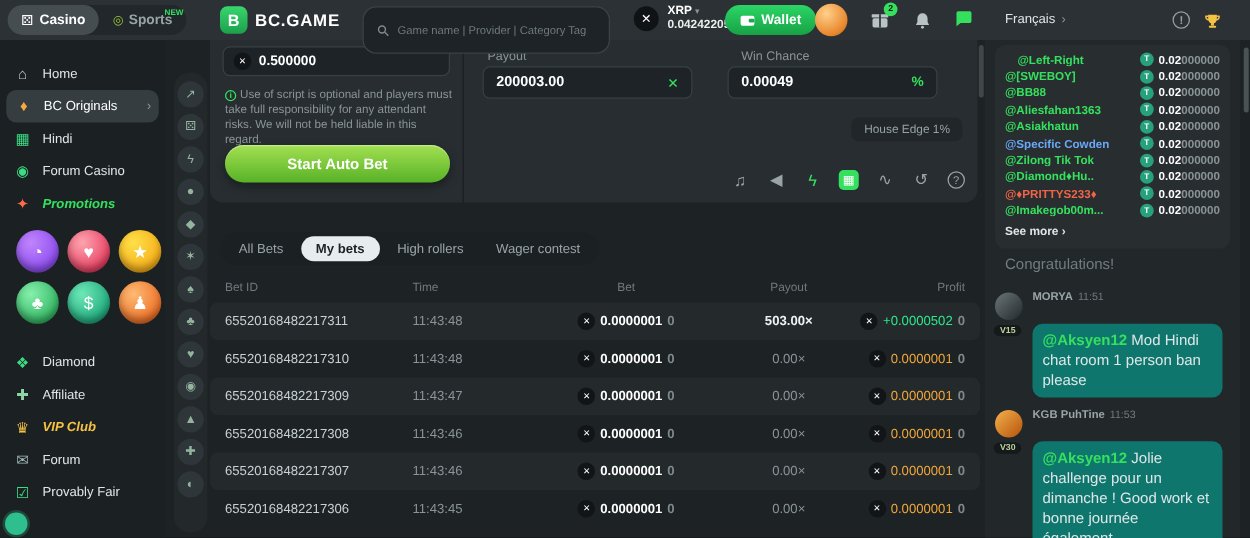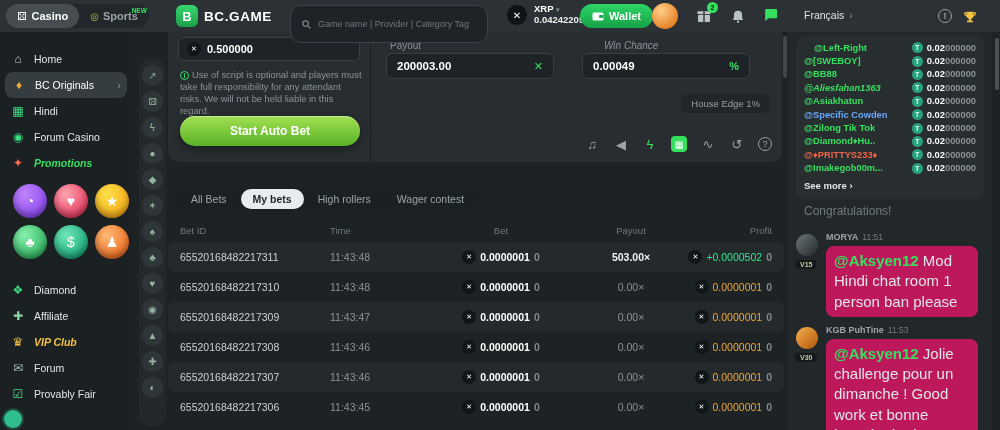--- a/index.html
+++ b/index.html
@@ -111,21 +111,21 @@
   .w-amt{font-size:9.3px;font-weight:bold;color:#fff;white-space:nowrap;}
   .w-amt .dimz{color:#8a9497;}
   .see-more{height:18px;display:flex;align-items:center;font-size:9.5px;color:#dfe6e8;font-weight:bold;margin-top:2px;cursor:pointer;}
   .congrats{position:absolute;left:16px;top:172px;font-size:12px;color:#717c7f;}
   .msgs{position:absolute;left:0;top:192px;width:196px;}
   .msg{position:relative;margin:8px 6px 4px;padding-left:32px;min-height:44px;}
   .m-av{position:absolute;left:2px;top:2px;width:22px;height:22px;border-radius:50%;}
   .m-head{font-size:9px;color:#9aa4a7;font-weight:bold;}
   .m-time{color:#707b7e;font-weight:normal;font-size:8.5px;margin-left:4px;}
   .m-badge{position:absolute;left:1px;top:28px;background:#15191b;color:#b9d29a;font-size:7px;padding:1px 5px;border-radius:7px;font-weight:bold;}
-  .m-bubble{margin-top:4px;background:#be185d;border-radius:8px;padding:5px 8px;font-size:15px;line-height:1.35;color:#dfe6e8;display:inline-block;max-width:152px;}
+  .m-bubble{margin-top:17px;background:#0f766e;border-radius:8px;padding:5px 8px;font-size:12px;line-height:1.35;color:#dfe6e8;display:inline-block;max-width:152px;}
   .mention{color:#35e05f;font-weight:bold;}
   .chat-img{margin:0 6px 0 38px;width:96px;height:56px;border-radius:6px;position:relative;background:linear-gradient(160deg,#2c5a8c 0%,#16325c 55%,#0d1f3c 100%);overflow:hidden;cursor:pointer;}
   .ci-head{position:absolute;left:40px;top:11px;width:13px;height:13px;border-radius:50%;background:#caa37e;}
   .ci-body{position:absolute;left:32px;top:23px;width:29px;height:22px;border-radius:7px 7px 0 0;background:#16202e;}
   .ci-desk{position:absolute;bottom:9px;left:0;right:0;height:8px;background:#0b2d55;}
   .ci-cap{position:absolute;bottom:1px;left:4px;font-size:7px;color:#fff;text-shadow:0 1px 2px #000;white-space:nowrap;}
 
   
   .sb{position:absolute;width:4px;border-radius:2px;background:#3f4749;cursor:pointer;}
   .sb.main{left:783px;top:36px;height:42px;}
@@ -345,21 +345,21 @@
     <button class="start-btn">Start Auto Bet</button>
 
     <span class="divider"></span>
 
     <span class="field-label" style="left:222px;top:8px;">Payout</span>
     <div class="field" style="left:218px;">
       <input value="200003.00" style="">
       <span class="suffix">✕</span>
     </div>
 
-    <span class="field-label" style="left:436px;top:8px;font-style:italic;">Win Chance</span>
+    <span class="field-label" style="left:425px;top:8px;">Win Chance</span>
     <div class="field" style="left:414px;">
       <input value="0.00049" style="">
       <span class="suffix">%</span>
     </div>
 
     <span class="house-edge">House Edge 1%</span>
 
     <div class="actions">
 
         <span class="act">♫</span>
@@ -517,21 +517,21 @@
           <span class="w-amt"><span>0.02</span><span class="dimz">000000</span></span>
         </div>
 
         <div class="w-row">
           <span class="w-name" style="color: rgb(53, 224, 95);">@BB88</span>
           <span class="w-coin">T</span>
           <span class="w-amt"><span>0.02</span><span class="dimz">000000</span></span>
         </div>
 
         <div class="w-row">
-          <span class="w-name" style="color: rgb(53, 224, 95); font-style: italic;">@Aliesfahan1363</span>
+          <span class="w-name" style="color: rgb(53, 224, 95);">@Aliesfahan1363</span>
           <span class="w-coin">T</span>
           <span class="w-amt"><span>0.02</span><span class="dimz">000000</span></span>
         </div>
 
         <div class="w-row">
           <span class="w-name" style="color: rgb(53, 224, 95);">@Asiakhatun</span>
           <span class="w-coin">T</span>
           <span class="w-amt"><span>0.02</span><span class="dimz">000000</span></span>
         </div>
 

